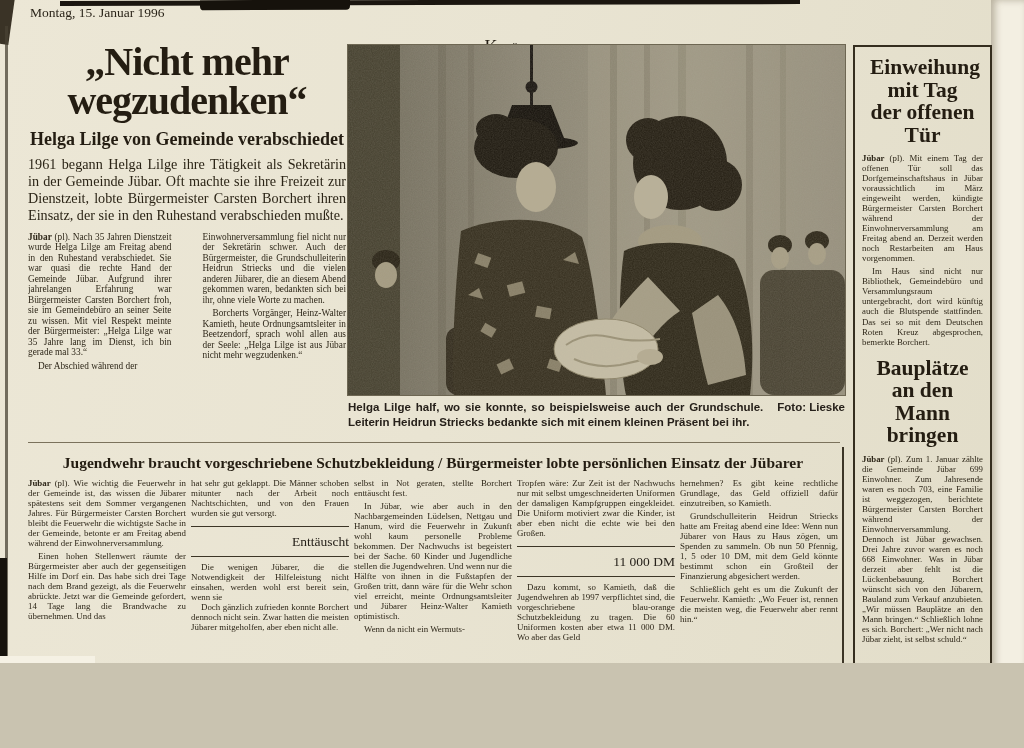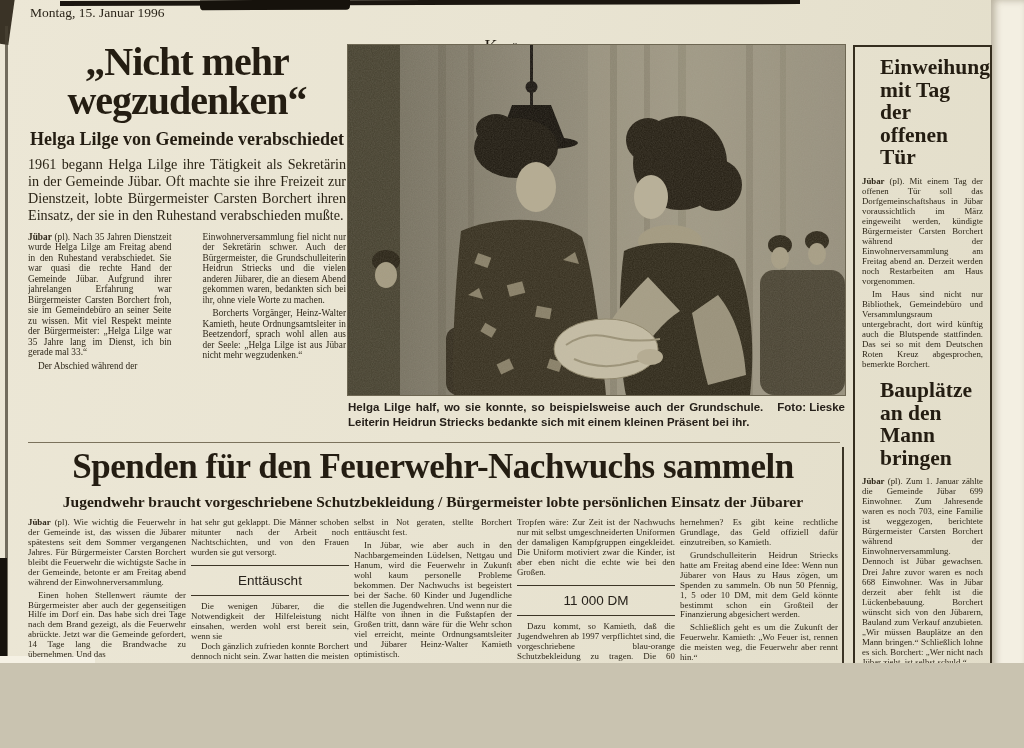--- a/index.html
+++ b/index.html
@@ -38,26 +38,26 @@
     font-weight:bold;font-size:11.5px;line-height:1.3;text-align:justify;color:#26201a;}
   .caption .credit{float:right;margin-left:14px;}
   .hsep{position:absolute;left:28px;top:442px;width:812px;height:1px;background:#7b725c;}
   
   .artB{position:absolute;left:28px;top:447px;width:810px;}
   .h2{font-size:35px;font-weight:bold;text-align:center;color:#241d12;letter-spacing:-.5px;margin:2px 0 0;line-height:1.05;}
   .sub2{font-size:15.5px;font-weight:bold;text-align:center;color:#241d12;margin-top:7px;}
   .cols5{display:flex;gap:5px;margin-top:7px;height:220px;overflow:hidden;}
   .cols5>div{flex:1;font-size:8.9px;line-height:1.12;text-align:justify;}
   .xhead{margin:7px 0 6px;border-top:1px solid #3c3526;border-bottom:1px solid #3c3526;padding:7px 0;
-    text-align:center;font-family:Liberation Sans, sans-serif;font-size:13.5px;color:#26211a;}
+    text-align:right;font-family:Liberation Serif, serif;font-size:13.5px;color:#26211a;}
   .vsep{position:absolute;left:842px;top:447px;width:2px;height:301px;background:#3c3526;}
   
   .boxR{position:absolute;left:853px;top:45px;width:139px;height:698px;border:2px solid #352e1f;
     box-sizing:border-box;padding:5px 7px;}
-  .h3{font-size:21.5px;font-weight:bold;text-align:left;line-height:1.05;color:#241d12;margin:4px 18px 7px;}
+  .h3{font-size:21.5px;font-weight:bold;text-align:center;line-height:1.05;color:#241d12;margin:4px 8px 7px;}
   .boxR .body{font-size:8.8px;line-height:1.14;text-align:justify;}
 </style>
 </head>
 <body>
 
 <div class="paper">
 
   <div class="art topbar2"></div>
   <div class="art topbar1"></div>
   <div class="art cornerTL"></div>
@@ -178,21 +178,20 @@
 
   <div class="caption">
     <span class="credit">Foto: Lieske</span>
     <span>Helga Lilge half, wo sie konnte, so beispielsweise auch der Grundschule. Leiterin Heidrun Striecks bedankte sich mit einem kleinen Präsent bei ihr.</span>
   </div>
 
   <div class="hsep"></div>
   <div class="vsep"></div>
 
   <div class="artB">
-    <div class="h2">Spenden für den Feuerwehr-Nachwuchs sammeln</div>
     <div class="sub2">Jugendwehr braucht vorgeschriebene Schutzbekleidung / Bürgermeister lobte persönlichen Einsatz der Jübarer</div>
     <div class="cols5">
       <div>
         <p><b class="dl">Jübar</b><span> (pl). Wie wichtig die Feuerwehr in der Gemeinde ist, das wissen die Jübarer spätestens seit dem Sommer vergangenen Jahres. Für Bürgermeister Carsten Borchert bleibt die Feuerwehr die wichtigste Sache in der Gemeinde, betonte er am Freitag abend während der Einwohnerversammlung.</span></p>
         <p class="pind psp">Einen hohen Stellenwert räumte der Bürgermeister aber auch der gegenseitigen Hilfe im Dorf ein. Das habe sich drei Tage nach dem Brand gezeigt, als die Feuerwehr abrückte. Jetzt war die Gemeinde gefordert, 14 Tage lang die Brandwache zu übernehmen. Und das</p>
       </div>
       <div>
         <p>hat sehr gut geklappt. Die Männer schoben mitunter nach der Arbeit noch Nachtschichten, und von den Frauen wurden sie gut versorgt.</p>
         <div class="xhead">Enttäuscht</div>
         <p class="pind psp">Die wenigen Jübarer, die die Notwendigkeit der Hilfeleistung nicht einsahen, werden wohl erst bereit sein, wenn sie</p>

